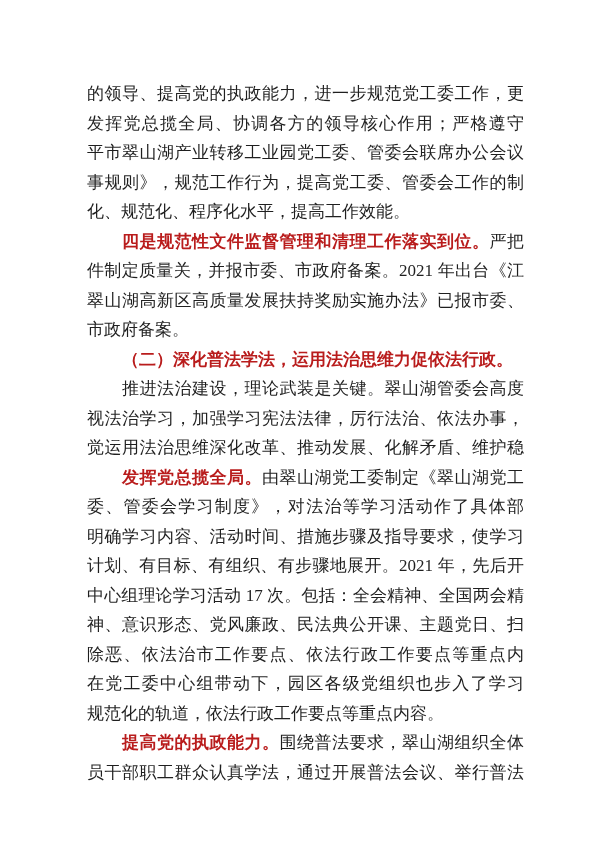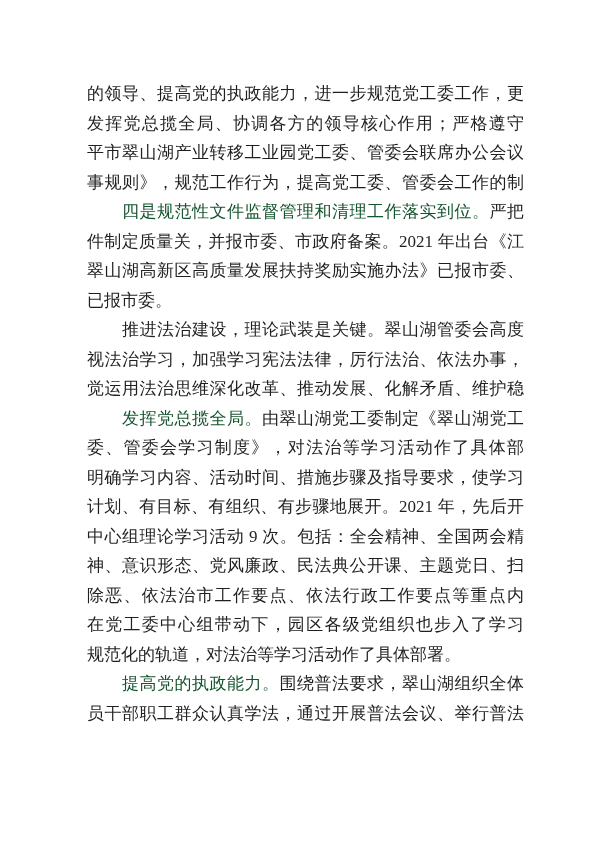--- a/index.html
+++ b/index.html
@@ -33,53 +33,57 @@
     text-justify: inter-character;
     overflow: hidden;
     max-height: 29.5px;
   }
   .line.nojust {
     text-align-last: left;
     -moz-text-align-last: left;
   }
   .line.indent { padding-left: 35px; }
   .run { font-weight: 400; }
-  .run.bold { font-weight: 400; color: #14532d; }
+  .run.bold { font-weight: 700; color: #b91c1c; }
 </style>
 </head>
 <body>
 
 <div class="page">
   <div class="text-block" id="text-block" style="color: rgb(31, 31, 31);">
       <div class="paragraph">
         <div class="line"><span class="run">的领导、提高党的执政能力，进一步规范党工委工作，更好</span></div>
         <div class="line"><span class="run">发挥党总揽全局、协调各方的领导核心作用；严格遵守《开</span></div>
         <div class="line"><span class="run">平市翠山湖产业转移工业园党工委、管委会联席办公会议议</span></div>
         <div class="line"><span class="run">事规则》，规范工作行为，提高党工委、管委会工作的制度</span></div>
+        <div class="line nojust"><span class="run">化、规范化、程序化水平，提高工作效能。</span></div>
       </div>
       <div class="paragraph">
         <div class="line indent"><span class="run bold">四是规范性文件监督管理和清理工作落实到位。</span><span class="run">严把文</span></div>
         <div class="line"><span class="run">件制定质量关，并报市委、市政府备案。2021 年出台《江门</span></div>
         <div class="line"><span class="run">翠山湖高新区高质量发展扶持奖励实施办法》已报市委、市</span></div>
-        <div class="line nojust"><span class="run">已报市委。</span></div>
+        <div class="line nojust"><span class="run">市政府备案。</span></div>
+      </div>
+      <div class="paragraph">
+        <div class="line nojust indent"><span class="run bold">（二）深化普法学法，运用法治思维力促依法行政。</span></div>
       </div>
       <div class="paragraph">
         <div class="line indent"><span class="run">推进法治建设，理论武装是关键。翠山湖管委会高度重</span></div>
         <div class="line"><span class="run">视法治学习，加强学习宪法法律，厉行法治、依法办事，自</span></div>
         <div class="line"><span class="run">觉运用法治思维深化改革、推动发展、化解矛盾、维护稳定。</span></div>
       </div>
       <div class="paragraph">
         <div class="line indent"><span class="run bold">发挥党总揽全局。</span><span class="run">由翠山湖党工委制定《翠山湖党工</span></div>
         <div class="line"><span class="run">委、管委会学习制度》，对法治等学习活动作了具体部署，</span></div>
         <div class="line"><span class="run">明确学习内容、活动时间、措施步骤及指导要求，使学习有</span></div>
         <div class="line"><span class="run">计划、有目标、有组织、有步骤地展开。2021 年，先后开展</span></div>
-        <div class="line"><span class="run">中心组理论学习活动 9 次。包括：全会精神、全国两会精</span></div>
+        <div class="line"><span class="run">中心组理论学习活动 17 次。包括：全会精神、全国两会精</span></div>
         <div class="line"><span class="run">神、意识形态、党风廉政、民法典公开课、主题党日、扫黑</span></div>
         <div class="line"><span class="run">除恶、依法治市工作要点、依法行政工作要点等重点内容。</span></div>
         <div class="line"><span class="run">在党工委中心组带动下，园区各级党组织也步入了学习化、</span></div>
-        <div class="line nojust"><span class="run">规范化的轨道，对法治等学习活动作了具体部署。</span></div>
+        <div class="line nojust"><span class="run">规范化的轨道，依法行政工作要点等重点内容。</span></div>
       </div>
       <div class="paragraph">
         <div class="line indent"><span class="run bold">提高党的执政能力。</span><span class="run">围绕普法要求，翠山湖组织全体党</span></div>
         <div class="line"><span class="run">员干部职工群众认真学法，通过开展普法会议、举行普法理</span></div>
       </div>
     </div>
 </div>
 
 </body></html>

